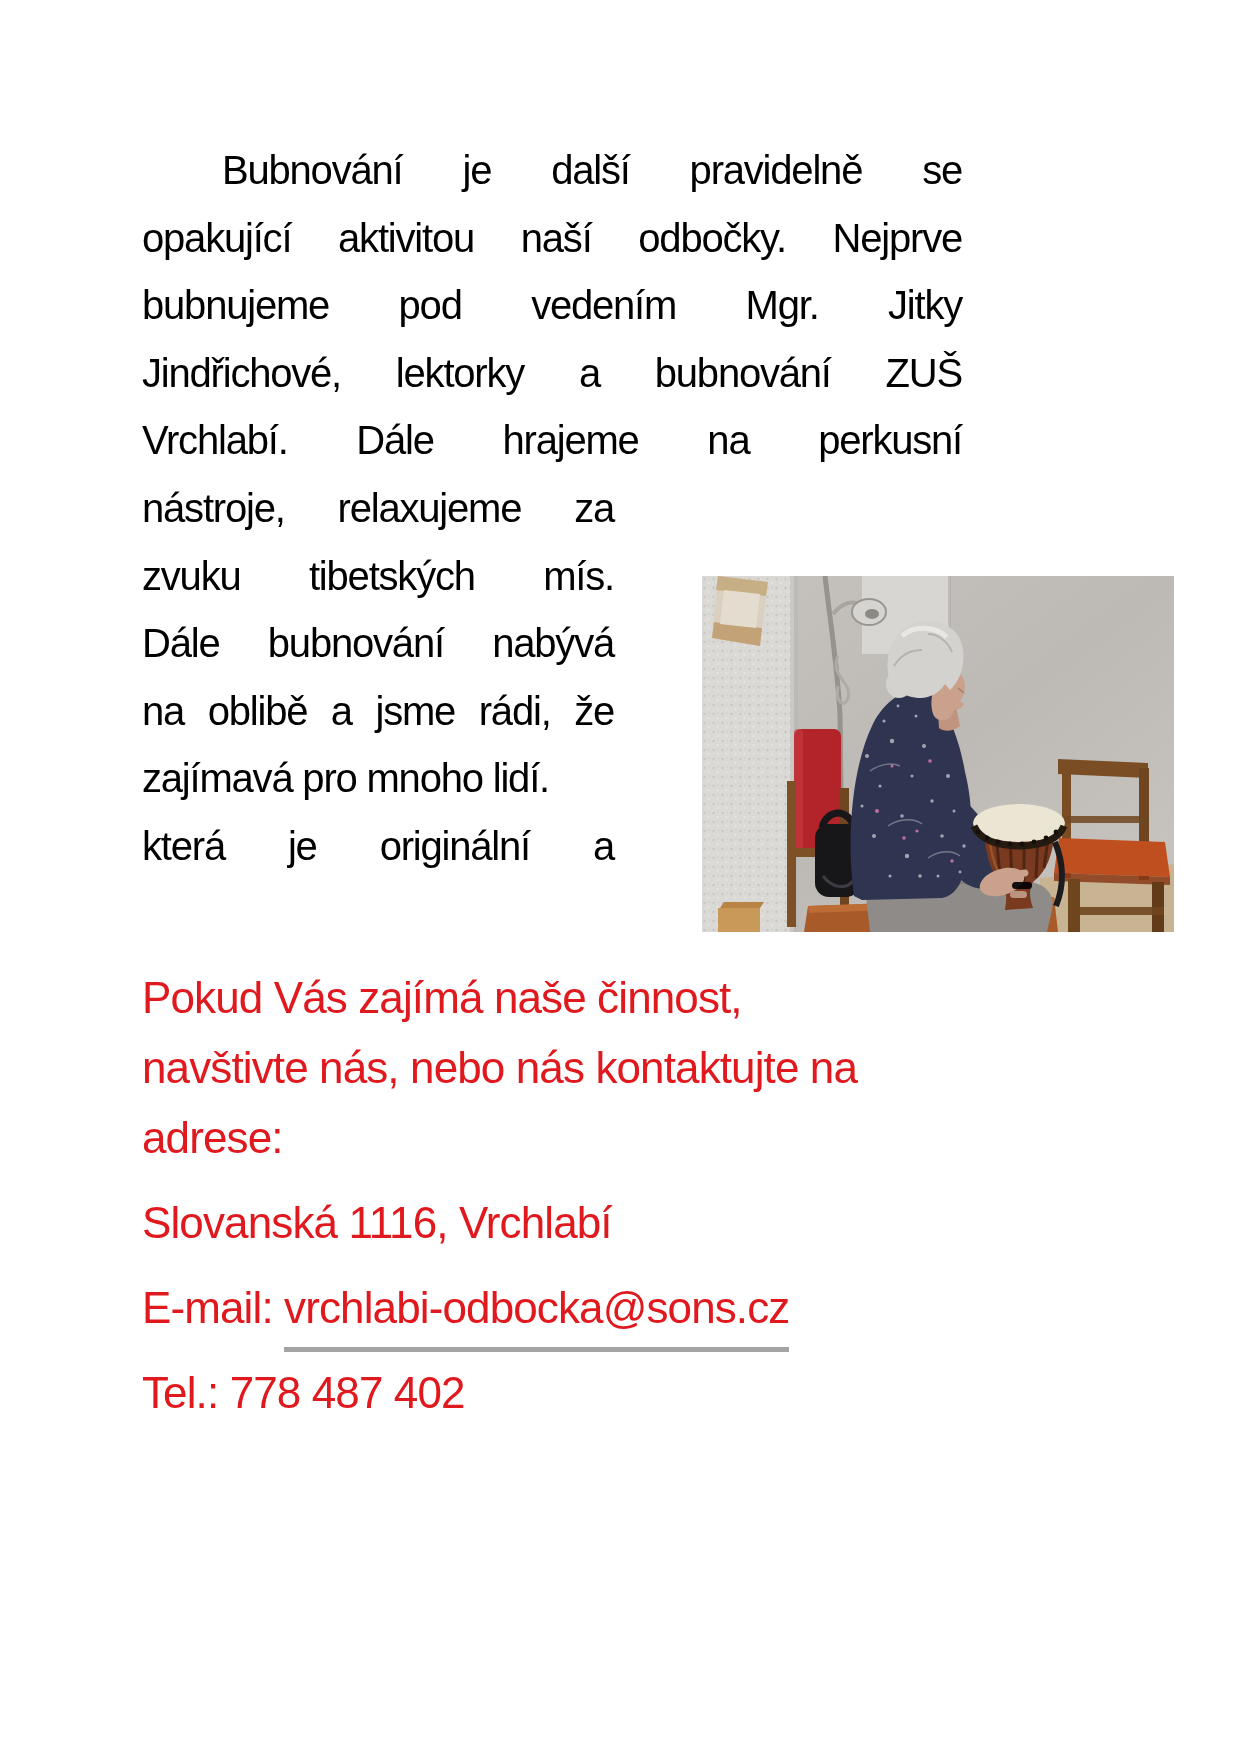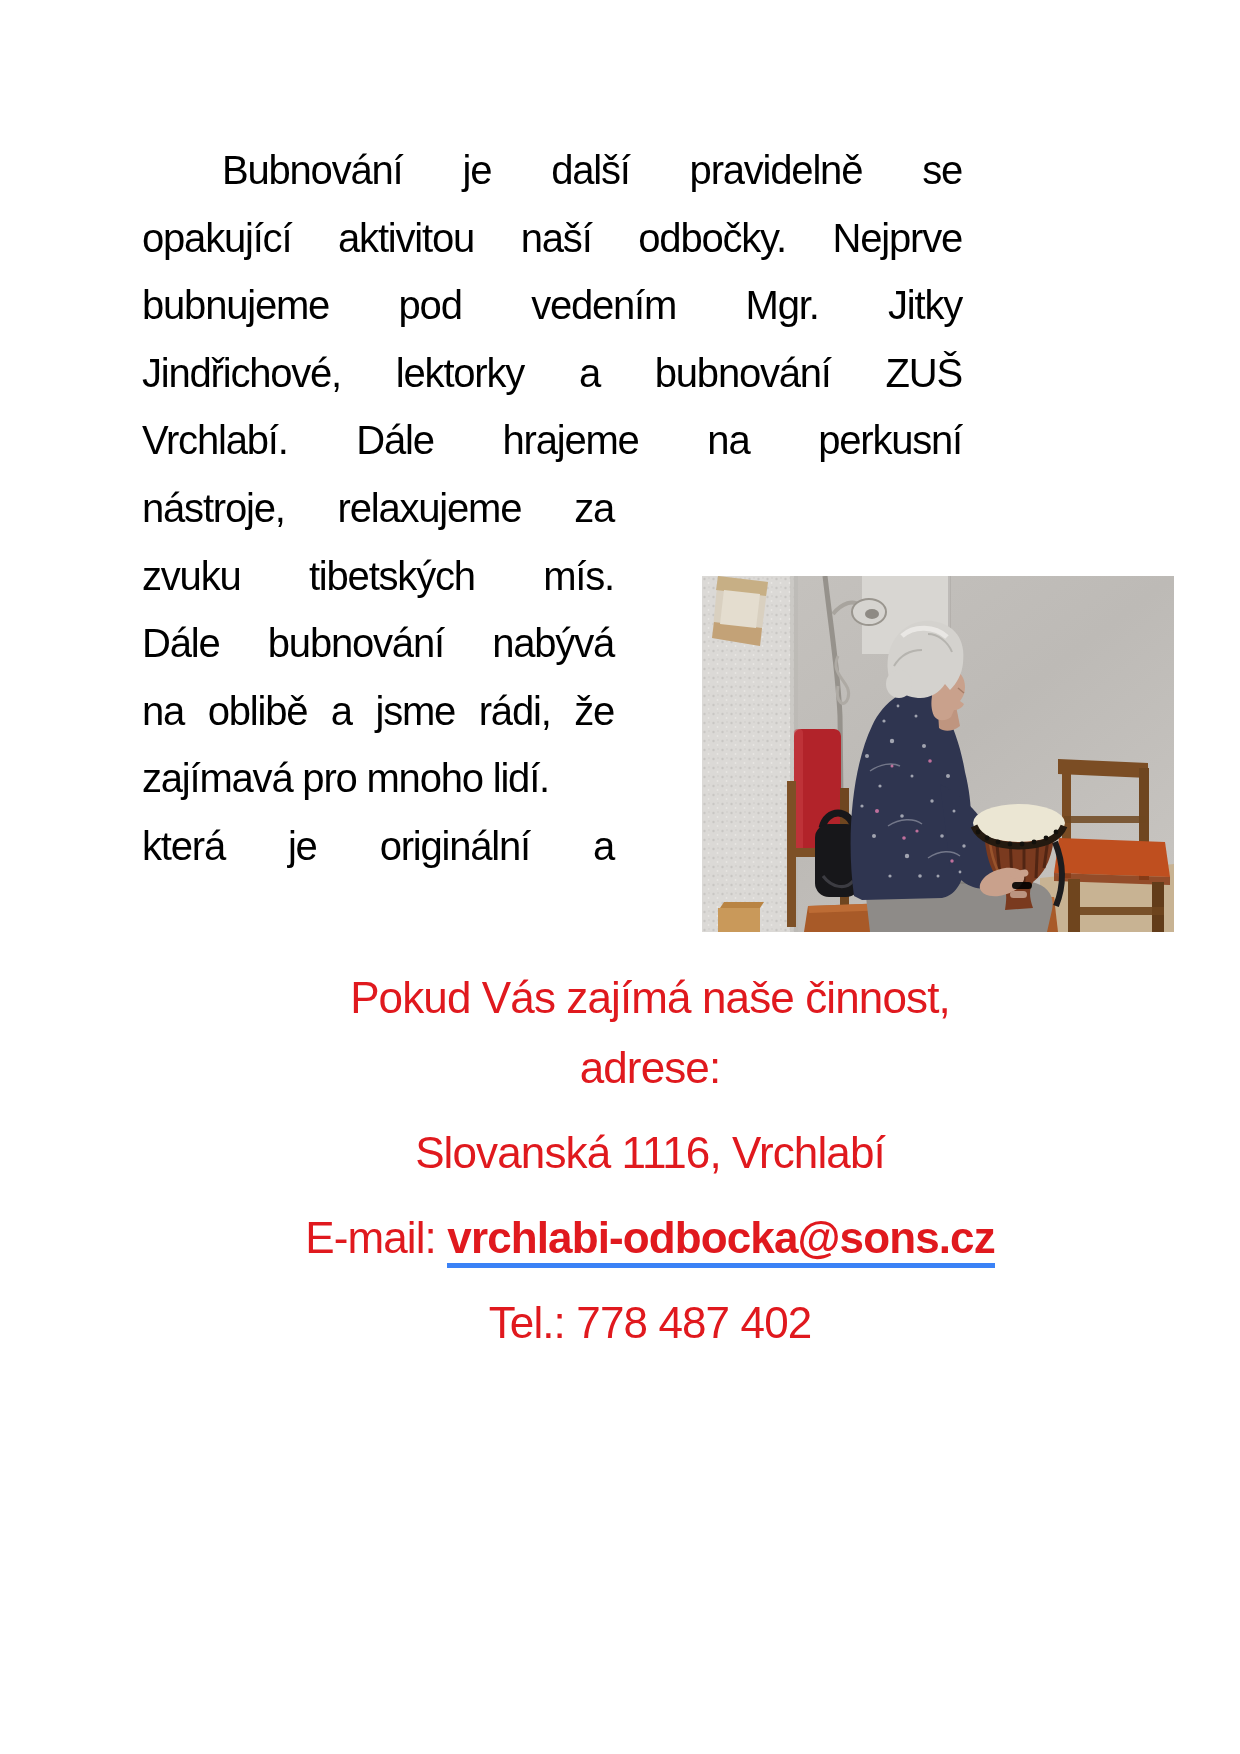--- a/index.html
+++ b/index.html
@@ -40,32 +40,30 @@
     height: 356px;
   }
   .photo svg { display: block; width: 472px; height: 356px; }
 
   
   .contact {
     position: absolute;
     left: 142px;
     top: 963px;
     width: 1016px;
-    text-align: center;
     color: #e0191e;
     font-size: 44px;
     line-height: 70px;
     letter-spacing: -0.02em;
   }
   .c-gap { margin-top: 15px; }
   .email-link {
     color: #e0191e;
-    border-bottom: 5px solid #3b82f6;
-    padding-bottom: 1px;
-    font-weight: bold;
+    border-bottom: 5px solid #a3a3a3;
+    padding-bottom: 15px;
   }
 </style>
 </head>
 <body>
 
 <div class="page">
 
   <div class="para">
     <div class="ln w-full j indent">Bubnování je další pravidelně se</div>
     <div class="ln w-full j">opakující aktivitou naší odbočky. Nejprve</div>
@@ -238,20 +236,21 @@
         <ellipse cx="300" cy="306" rx="23" ry="13" fill="#c9a18c" transform="rotate(-18 300 306)"></ellipse>
         <rect x="308" y="296" width="18" height="7" rx="3.5" fill="#c9a18c" transform="rotate(-10 308 296)"></rect>
         <rect x="310" y="306" width="20" height="7" rx="3.5" fill="#c29а87" fill-opacity="0.9"></rect>
         <rect x="308" y="315" width="17" height="7" rx="3.5" fill="#bb9480"></rect>
       </g>
     </svg>
   </div>
 
   <div class="contact">
     <div class="c-line">Pokud Vás zajímá naše činnost,</div>
+    <div class="c-line">navštivte nás, nebo nás kontaktujte na</div>
     <div class="c-line">adrese:</div>
     <div class="c-line c-gap">Slovanská 1116, Vrchlabí</div>
     <div class="c-line c-gap">
       <span>E-mail:</span>
       <span class="email-link">vrchlabi-odbocka@sons.cz</span>
     </div>
     <div class="c-line c-gap">Tel.: 778 487 402</div>
   </div>
 
 </div>

